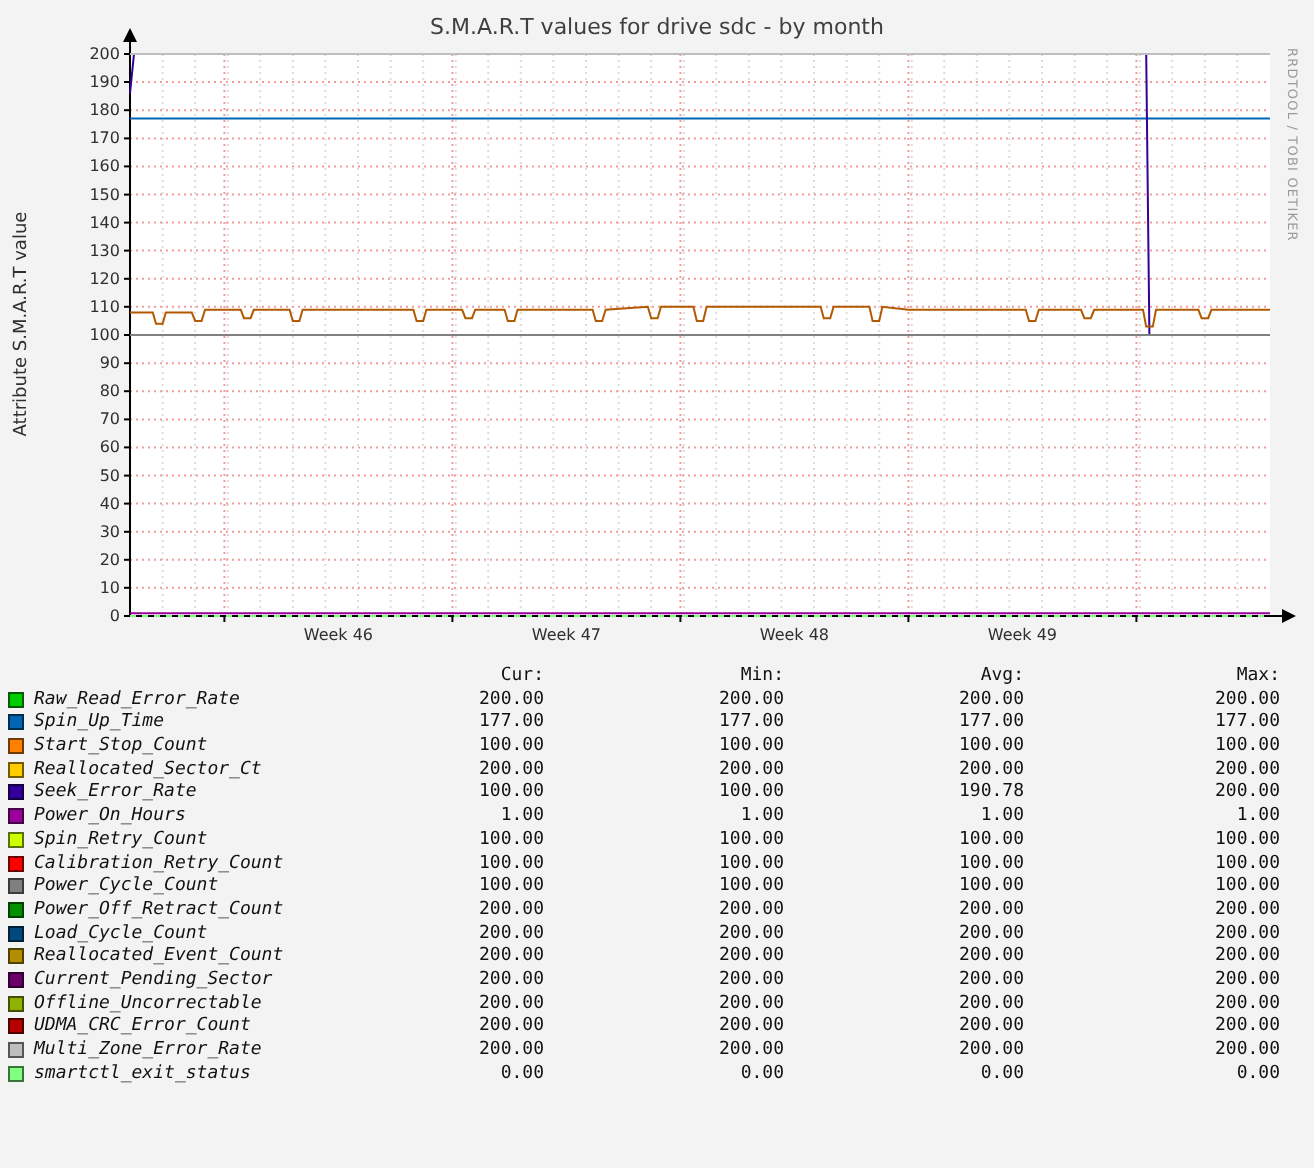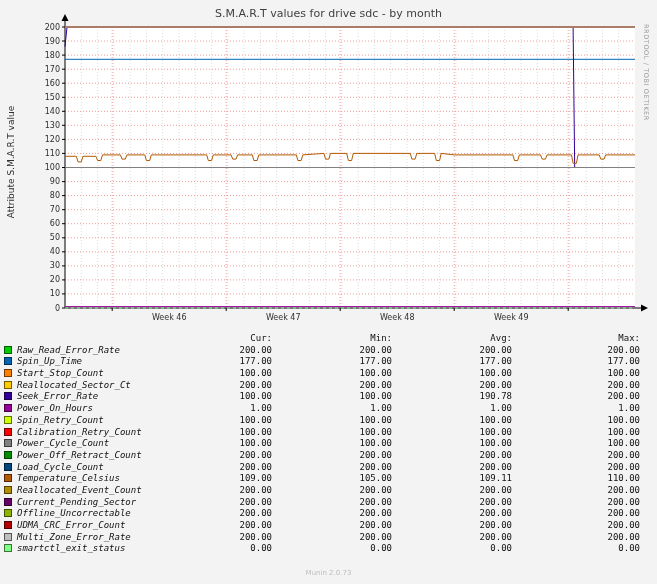--- a/index.html
+++ b/index.html
@@ -249,28 +249,20 @@
       </div>
       <div class="lrow">
         <span class="swatch" style="background: rgb(0, 72, 125);"></span>
         <span class="lbl">Load_Cycle_Count</span>
         <span class="val c0">200.00</span>
         <span class="val c1">200.00</span>
         <span class="val c2">200.00</span>
         <span class="val c3">200.00</span>
       </div>
       <div class="lrow">
-        <span class="swatch" style="background: rgb(179, 90, 0);"></span>
-        <span class="lbl">Temperature_Celsius</span>
-        <span class="val c0">109.00</span>
-        <span class="val c1">105.00</span>
-        <span class="val c2">109.11</span>
-        <span class="val c3">110.00</span>
-      </div>
-      <div class="lrow">
         <span class="swatch" style="background: rgb(179, 143, 0);"></span>
         <span class="lbl">Reallocated_Event_Count</span>
         <span class="val c0">200.00</span>
         <span class="val c1">200.00</span>
         <span class="val c2">200.00</span>
         <span class="val c3">200.00</span>
       </div>
       <div class="lrow">
         <span class="swatch" style="background: rgb(107, 0, 107);"></span>
         <span class="lbl">Current_Pending_Sector</span>
@@ -305,14 +297,13 @@
       </div>
       <div class="lrow">
         <span class="swatch" style="background: rgb(128, 255, 128);"></span>
         <span class="lbl">smartctl_exit_status</span>
         <span class="val c0">0.00</span>
         <span class="val c1">0.00</span>
         <span class="val c2">0.00</span>
         <span class="val c3">0.00</span>
       </div>
     </div>
-  <div class="watermark">Munin 2.0.73</div>
 </div>
 
 </body></html>

